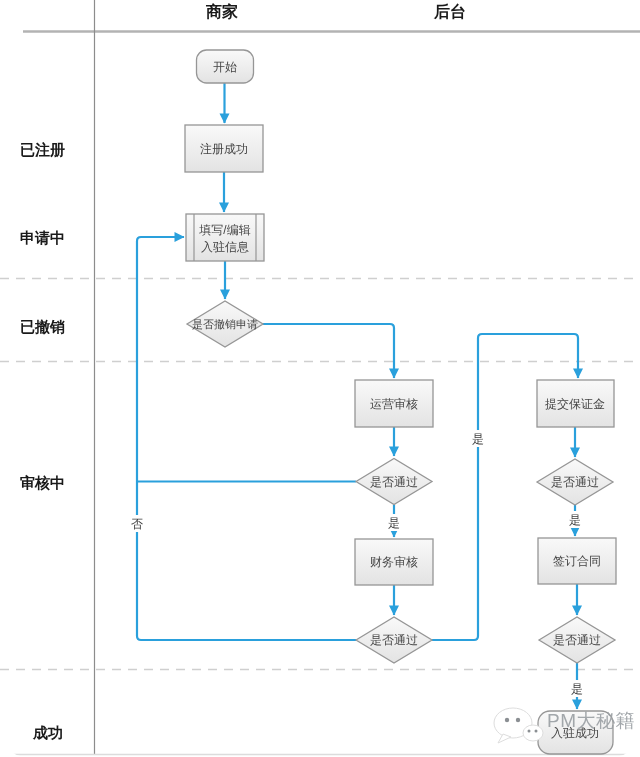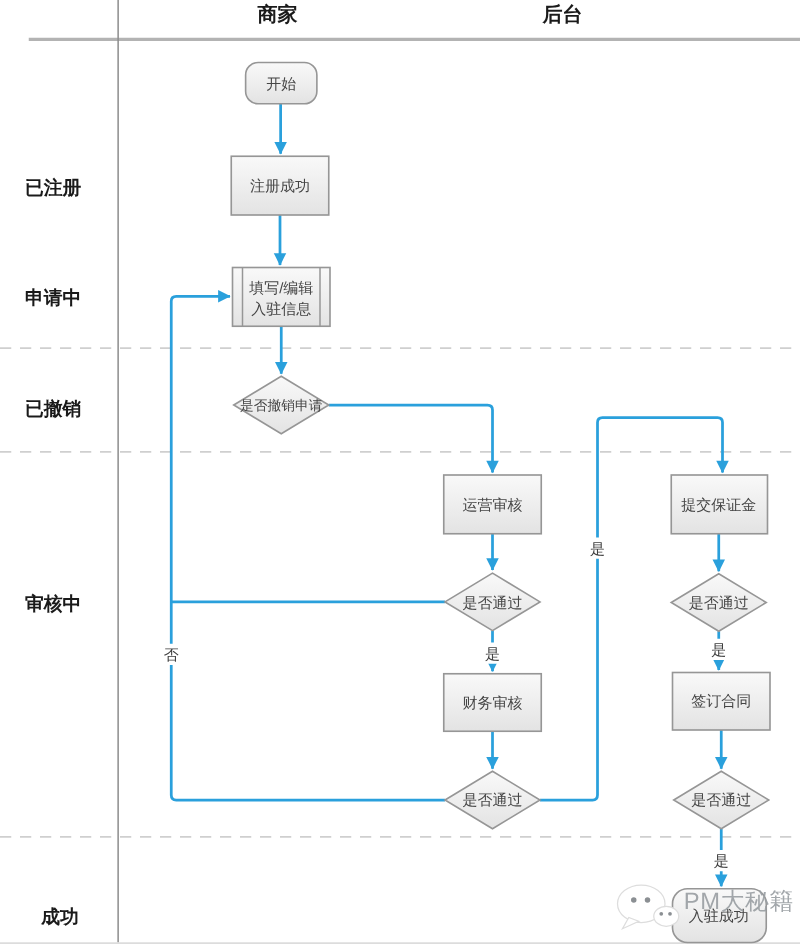--- a/index.html
+++ b/index.html
@@ -9,21 +9,21 @@
     --node-fill-bottom:#e3e3e3;
     --node-text:#454545;
     --lane-line:#b3b3b3;
     --lane-vline:#8c8c8c;
     --dash-line:#cfcfcf;
     --bottom-line:#dcdcdc;
     --row-label:#1a1a1a;
     --watermark:#9ba0a4;
   }
   html,body{margin:0;padding:0;background:#fff;}
-  .canvas{position:relative;width:640px;height:757px;background:#fff;overflow:hidden;}
+  .canvas{position:relative;width:640px;height:757px;background:#fff;overflow:hidden;border-radius:27px;}
   svg{display:block;font-family:"Liberation Sans","DejaVu Sans",sans-serif;}
 
   .lane-hline{stroke:var(--lane-line);stroke-width:2.5;}
   .lane-vline{stroke:var(--lane-vline);stroke-width:1.2;}
   .row-dash{stroke:var(--dash-line);stroke-width:1.4;stroke-dasharray:9 7;}
   .bottom-line{stroke:var(--bottom-line);stroke-width:1.5;}
 
   .edge{fill:none;stroke:var(--accent);stroke-width:2.2;}
   .arrow-head{fill:var(--accent);}
 

